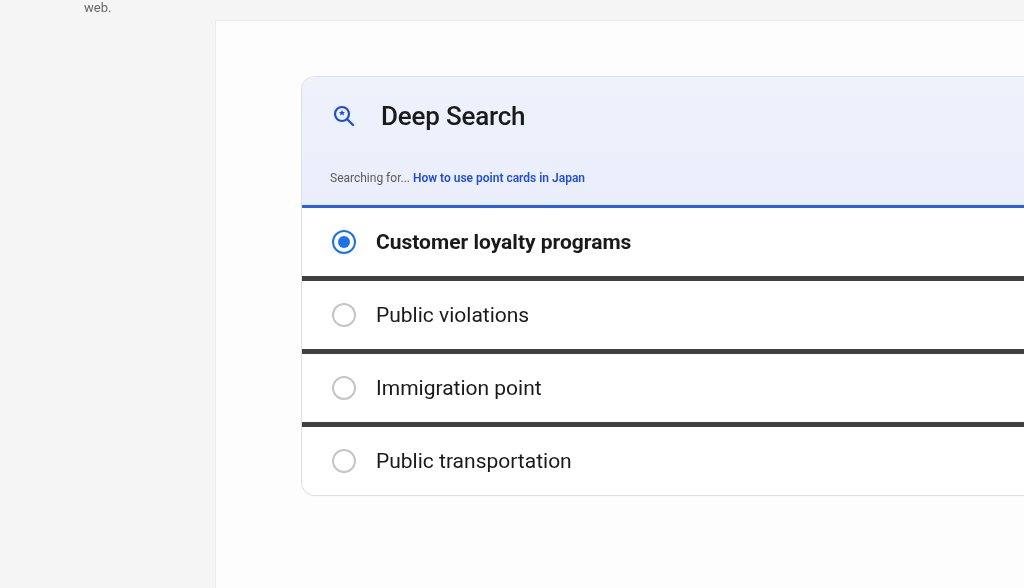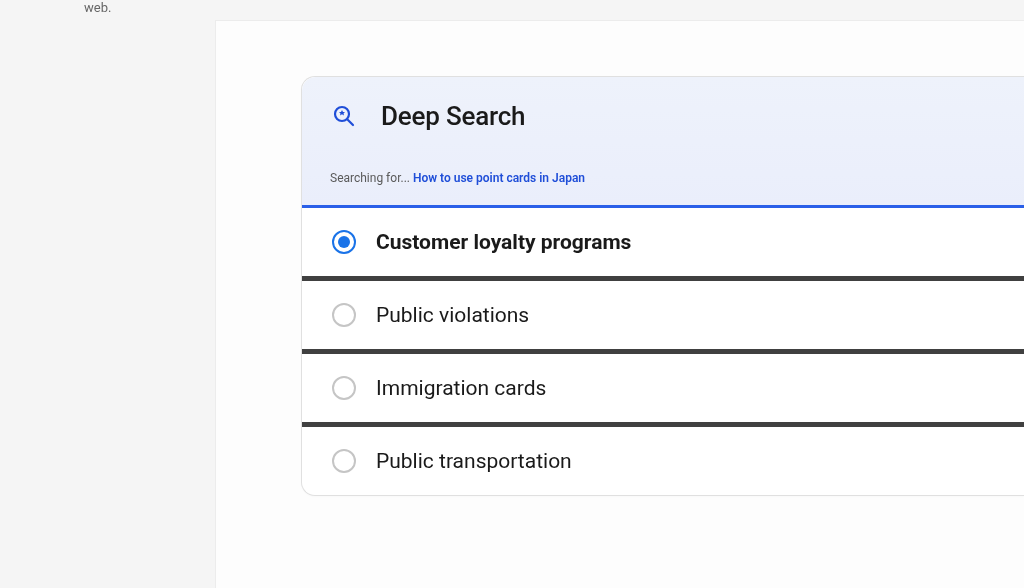--- a/index.html
+++ b/index.html
@@ -142,21 +142,21 @@
         <div class="option selected">
           <span class="radio selected"></span>
           <span class="option-label">Customer loyalty programs</span>
         </div>
         <div class="option">
           <span class="radio"></span>
           <span class="option-label">Public violations</span>
         </div>
         <div class="option">
           <span class="radio"></span>
-          <span class="option-label">Immigration cards</span>
+          <span class="option-label">Immigration point</span>
         </div>
         <div class="option">
           <span class="radio"></span>
           <span class="option-label">Public transportation</span>
         </div>
       </div>
     </div>
   </div>
 </div>
 

